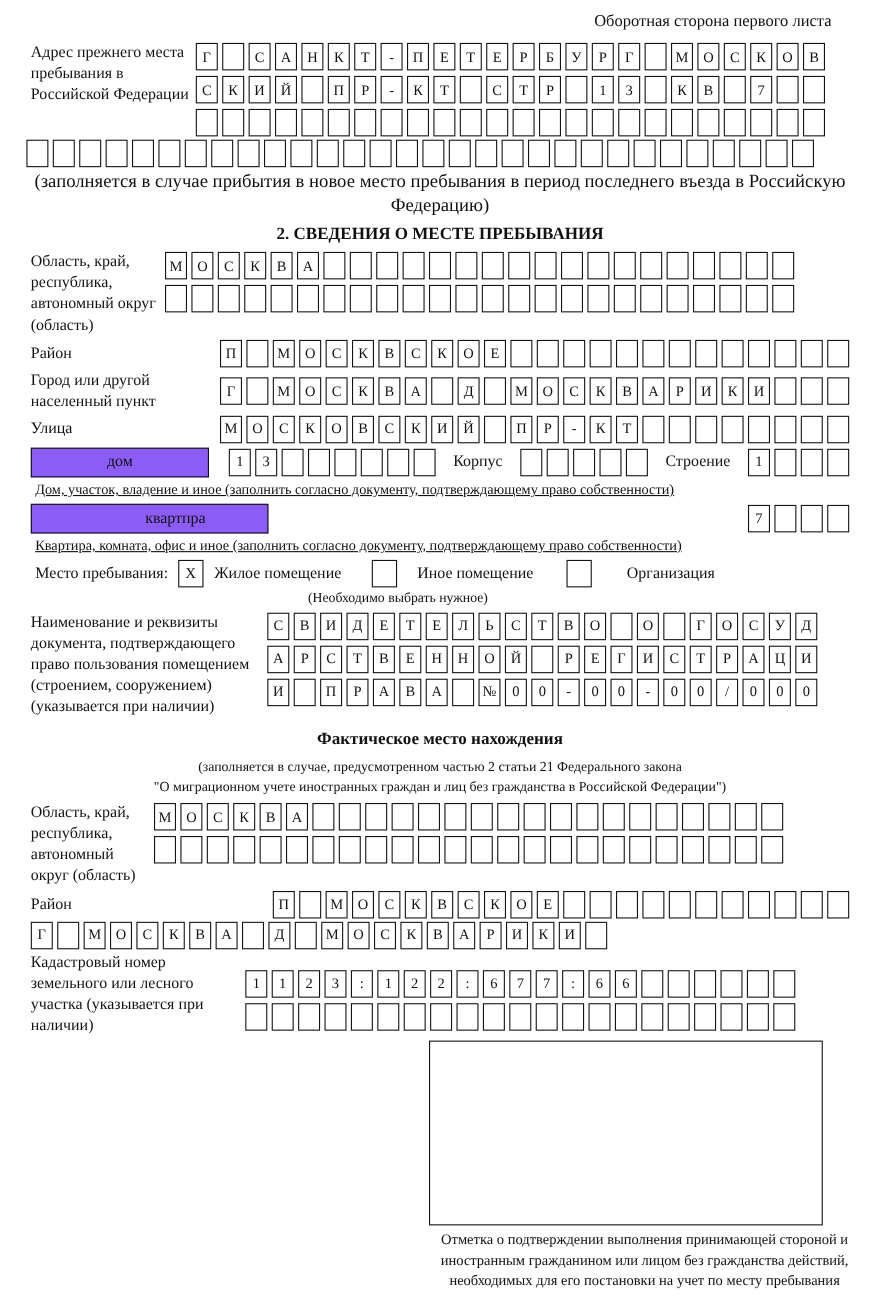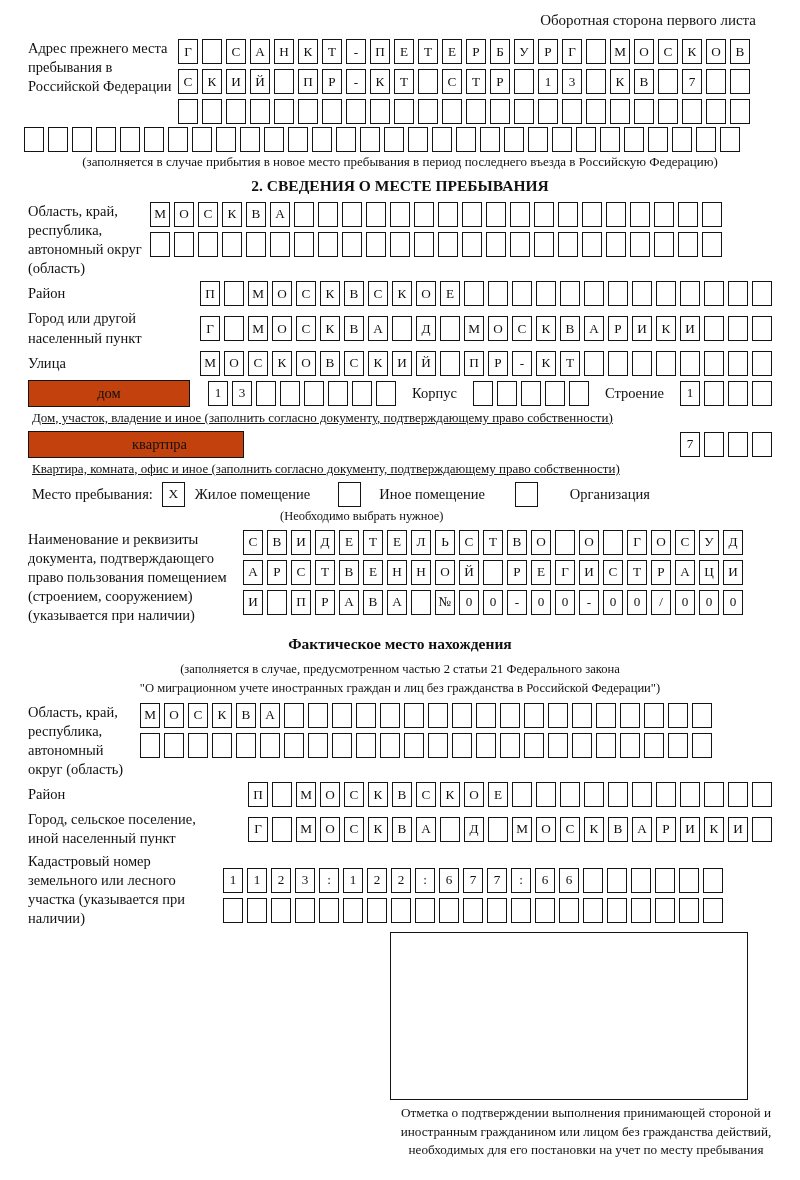--- a/index.html
+++ b/index.html
@@ -11,24 +11,24 @@
   .row.center-v{align-items:center;justify-content:space-between;}
   .flabel{font-size:14.5px;line-height:1.32;flex-shrink:0;}
   .cells{display:flex;gap:4px;flex-wrap:nowrap;}
   .cellstack{display:flex;flex-direction:column;gap:5px;}
   .cell{width:20px;height:25px;border:1.6px solid #141414;display:flex;align-items:center;
         justify-content:center;font-size:13.2px;box-sizing:border-box;flex:0 0 auto;background:#fff;}
   .w150{flex:0 0 150px}.w122{flex:0 0 122px}.w128{flex:0 0 128px}.w150b{flex:0 0 150px}
   .w100{flex:0 0 100px}.w215{flex:0 0 215px}.w112{flex:0 0 112px}.w177{flex:0 0 177px}
   .w186{flex:0 0 186px}.w195{flex:0 0 195px}
   .sect-header{text-align:center;font-weight:bold;font-size:15.5px;margin:6px 0 7px 0;}
-  .note{text-align:center;font-size:13px;margin:2px 0 4px 0;line-height:1.3;}
+  .note{text-align:center;font-size:17px;margin:2px 0 4px 0;line-height:1.3;}
   .cap{font-size:13px;margin:1px 0 5px 4px;text-decoration:underline;}
   .boxlabel{border:1.6px solid #141414;height:27px;display:flex;align-items:center;
-            justify-content:center;font-size:14.5px;box-sizing:border-box;background:#c2410c;}
+            justify-content:center;font-size:14.5px;box-sizing:border-box;background:#8b5cf6;}
   .dombox{width:162px;margin-right:10px;}
   .kvbox{width:216px;margin-right:12px;padding-left:47px;}
   .inline-lab{font-size:14.5px;margin:0 8px 0 8px;line-height:27px;}
   .chkrow{display:flex;align-items:center;font-size:14.5px;margin:5px 0 2px 4px;}
   .chk{width:23px;height:25px;border:1.6px solid #141414;display:flex;align-items:center;
        justify-content:center;font-size:13.5px;box-sizing:border-box;flex:0 0 auto;}
   .chknote{font-size:12.5px;margin:0 0 6px 252px;}
   .fact-note{text-align:center;font-size:12.6px;line-height:1.45;margin-bottom:6px;}
   .stampbox{margin-left:362px;width:358px;height:168px;border:1.8px solid #141414;
             box-sizing:border-box;margin-top:4px;}
@@ -522,21 +522,20 @@
         <span class="cell"></span>
         <span class="cell"></span>
         <span class="cell"></span>
         <span class="cell"></span>
         <span class="cell"></span>
         <span class="cell"></span>
       </div>
   </div>
 
   <div class="row center-v">
-    <div class="flabel w186">Город, сельское поселение, иной населенный пункт</div>
     <div class="cells">
         <span class="cell">Г</span>
         <span class="cell"></span>
         <span class="cell">М</span>
         <span class="cell">О</span>
         <span class="cell">С</span>
         <span class="cell">К</span>
         <span class="cell">В</span>
         <span class="cell">А</span>
         <span class="cell"></span>

